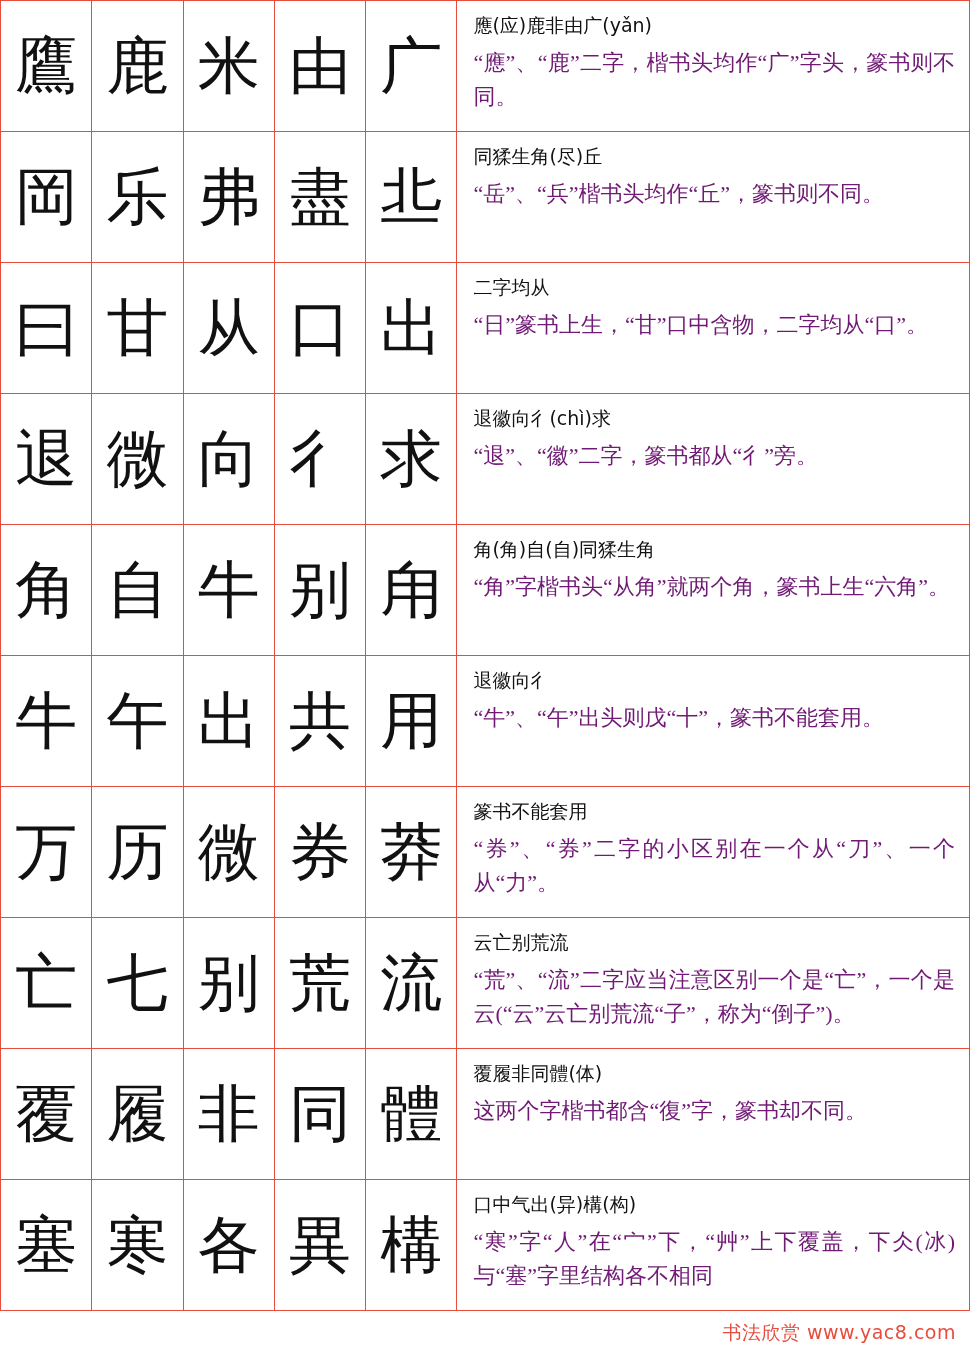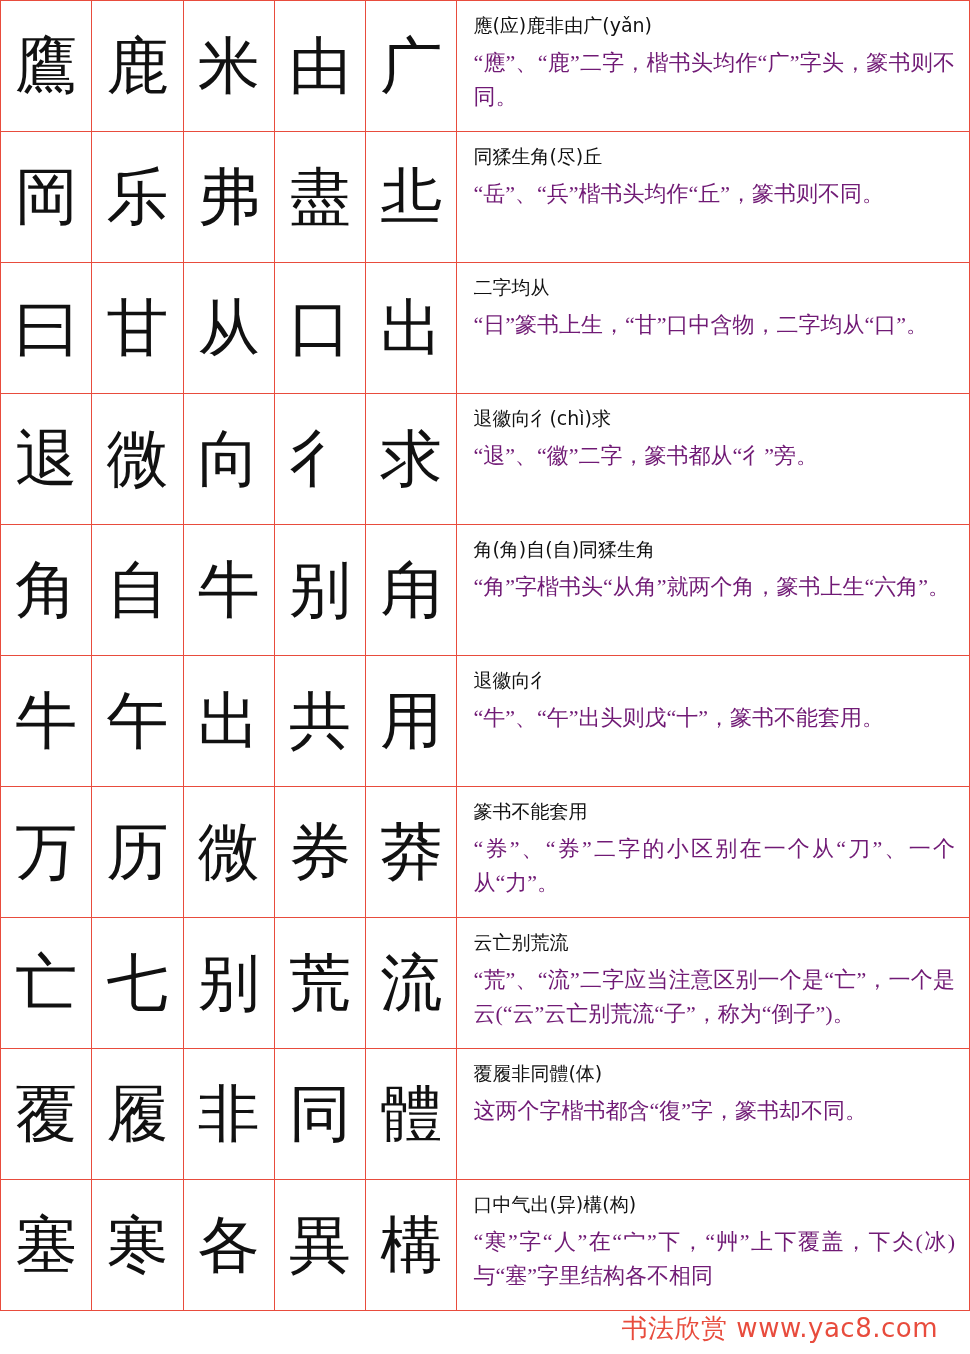--- a/index.html
+++ b/index.html
@@ -85,24 +85,24 @@
        0 2px 4px rgba(0,0,0,0.25);
     white-space: nowrap;
   }
   #overlay-title .line.l1 { text-align: left; padding-left: 34px; }
   #overlay-title .line.l2 { text-align: left; padding-left: 18px; }
   #overlay-title .line.l3 { text-align: left; padding-left: 10px; }
   #overlay-title .line.l4 { text-align: center; }
   
   #watermark {
     position: absolute;
-    right: 32px;
+    right: 14px;
     bottom: 8px;
     font-family: "DejaVu Sans", sans-serif;
-    font-size: 26px;
+    font-size: 19px;
     color: #e84c3d;
     letter-spacing: 0.5px;
   }
 </style>
 </head>
 <body>
 
 <div id="page">
 
   <table id="char-table">

